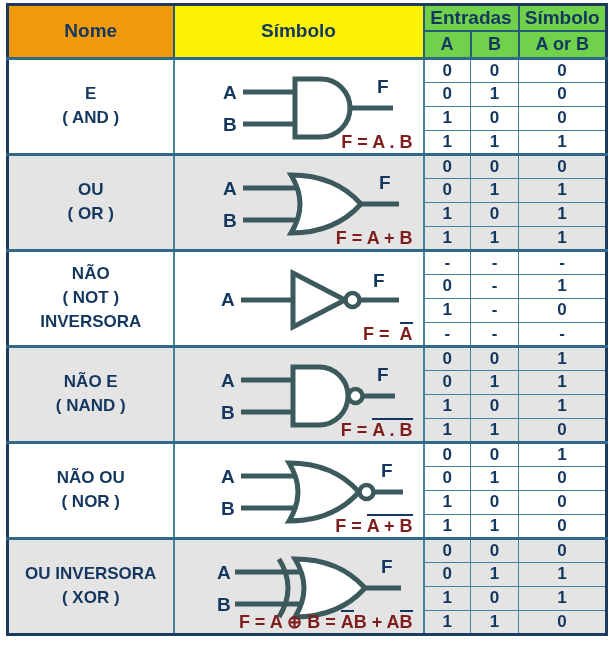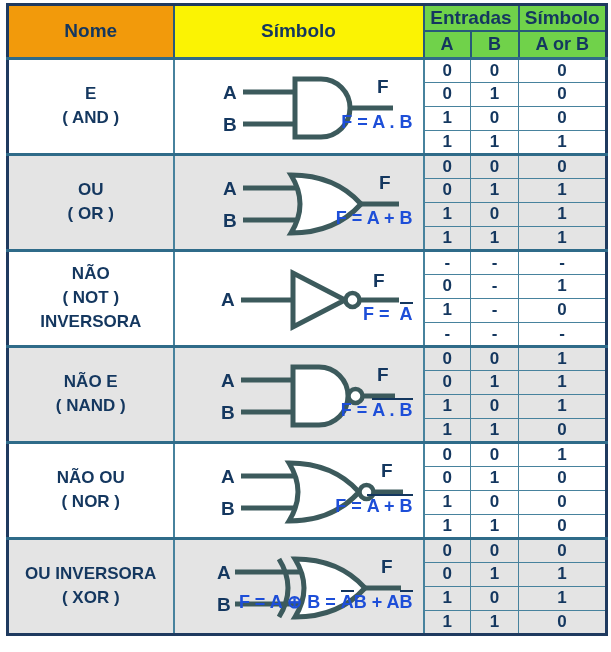--- a/index.html
+++ b/index.html
@@ -19,21 +19,21 @@
   td.sym{position:relative;padding:0;border-right:2px solid #47829D;}
   td.tt{height:24px;text-align:center;font-size:17px;font-weight:bold;padding:0;}
   tbody.g-white td{background:#ffffff;}
   tbody.g-gray td{background:#E4E4E4;}
   
   svg.gate{display:block;margin:2px auto 0 auto;}
   svg.gate .wire{stroke:#3C5A5C;stroke-width:5;fill:none;}
   svg.gate .body{stroke:#3C5A5C;stroke-width:5;fill:#ffffff;}
   svg.gate .bubble{stroke:#3C5A5C;stroke-width:4.5;fill:#ffffff;}
   svg.gate text{font-family:"Liberation Sans",sans-serif;font-size:19px;font-weight:bold;fill:#14375F;}
-  .formula{position:absolute;right:10px;bottom:20px;font-size:18px;font-weight:bold;color:#1d4ed8;white-space:pre;}
+  .formula{position:absolute;right:10px;bottom:0;font-size:18px;font-weight:bold;color:#7f1d1d;white-space:pre;}
   .formula .ov{display:inline-block;border-top:2px solid #14375F;padding-top:1px;line-height:1.1;}
 </style>
 </head>
 <body>
 
 <div class="wrap">
 <table>
   <colgroup>
     <col style="width:166px">
         <col style="width:250px">

